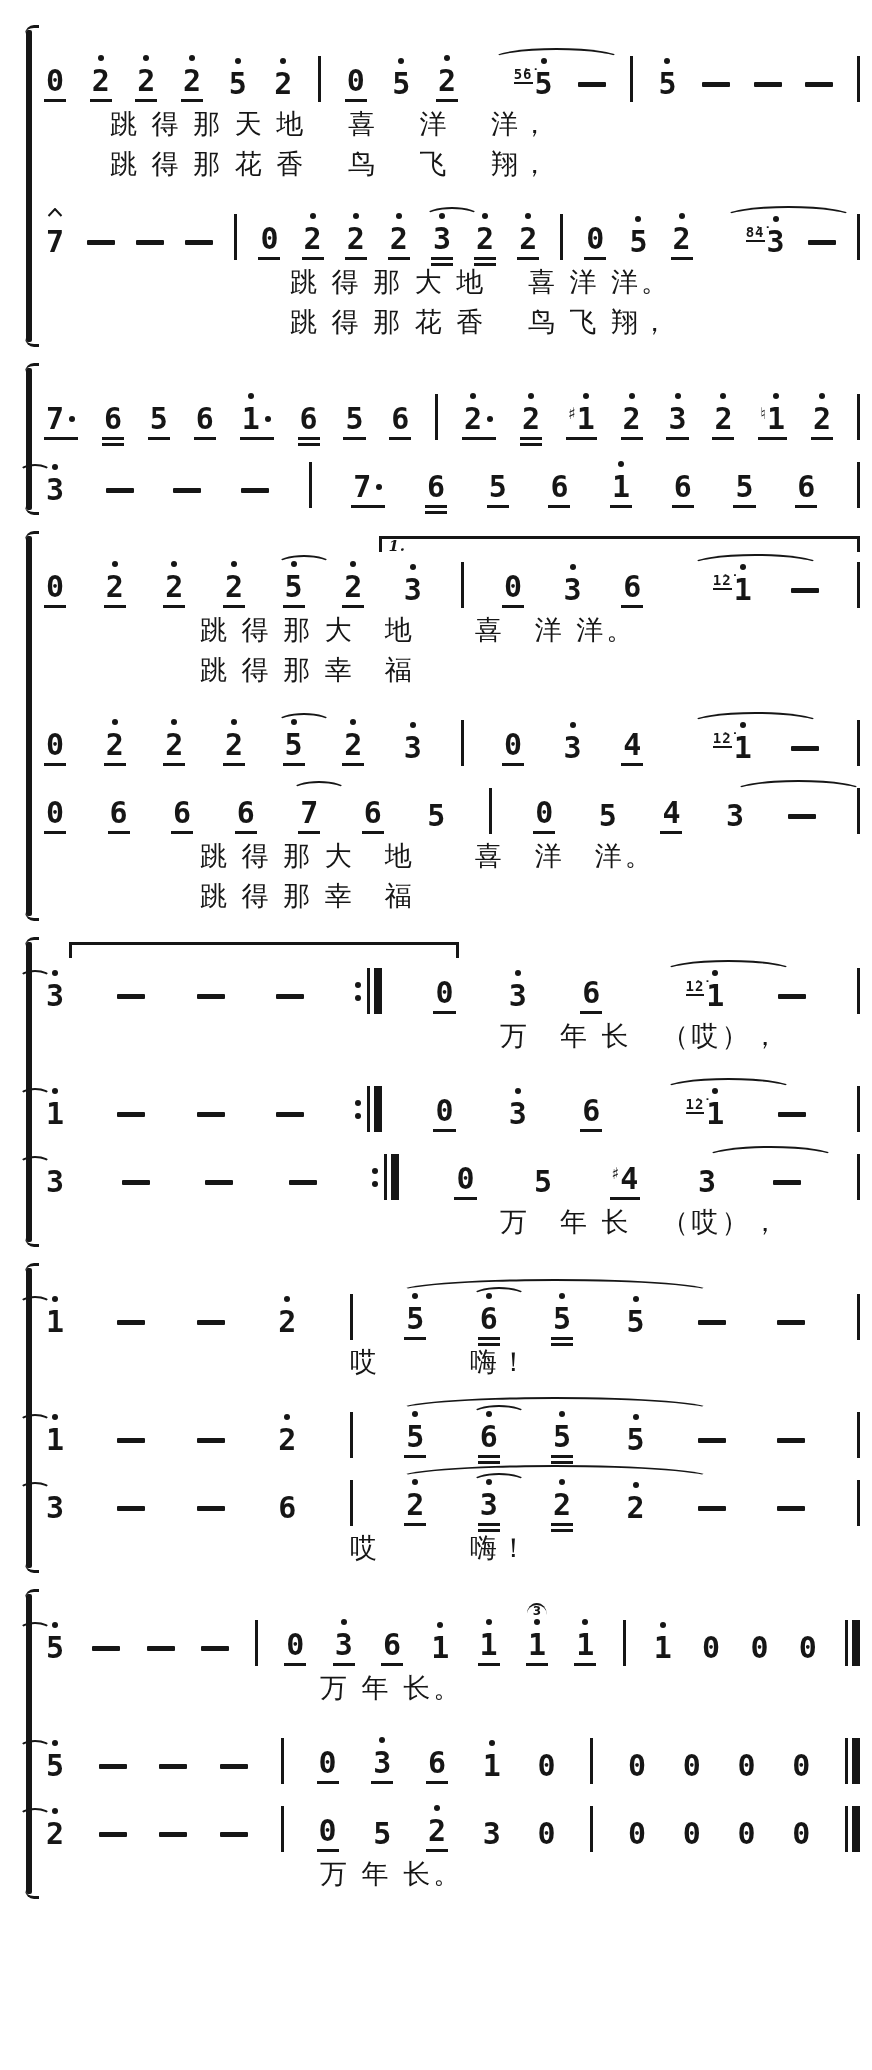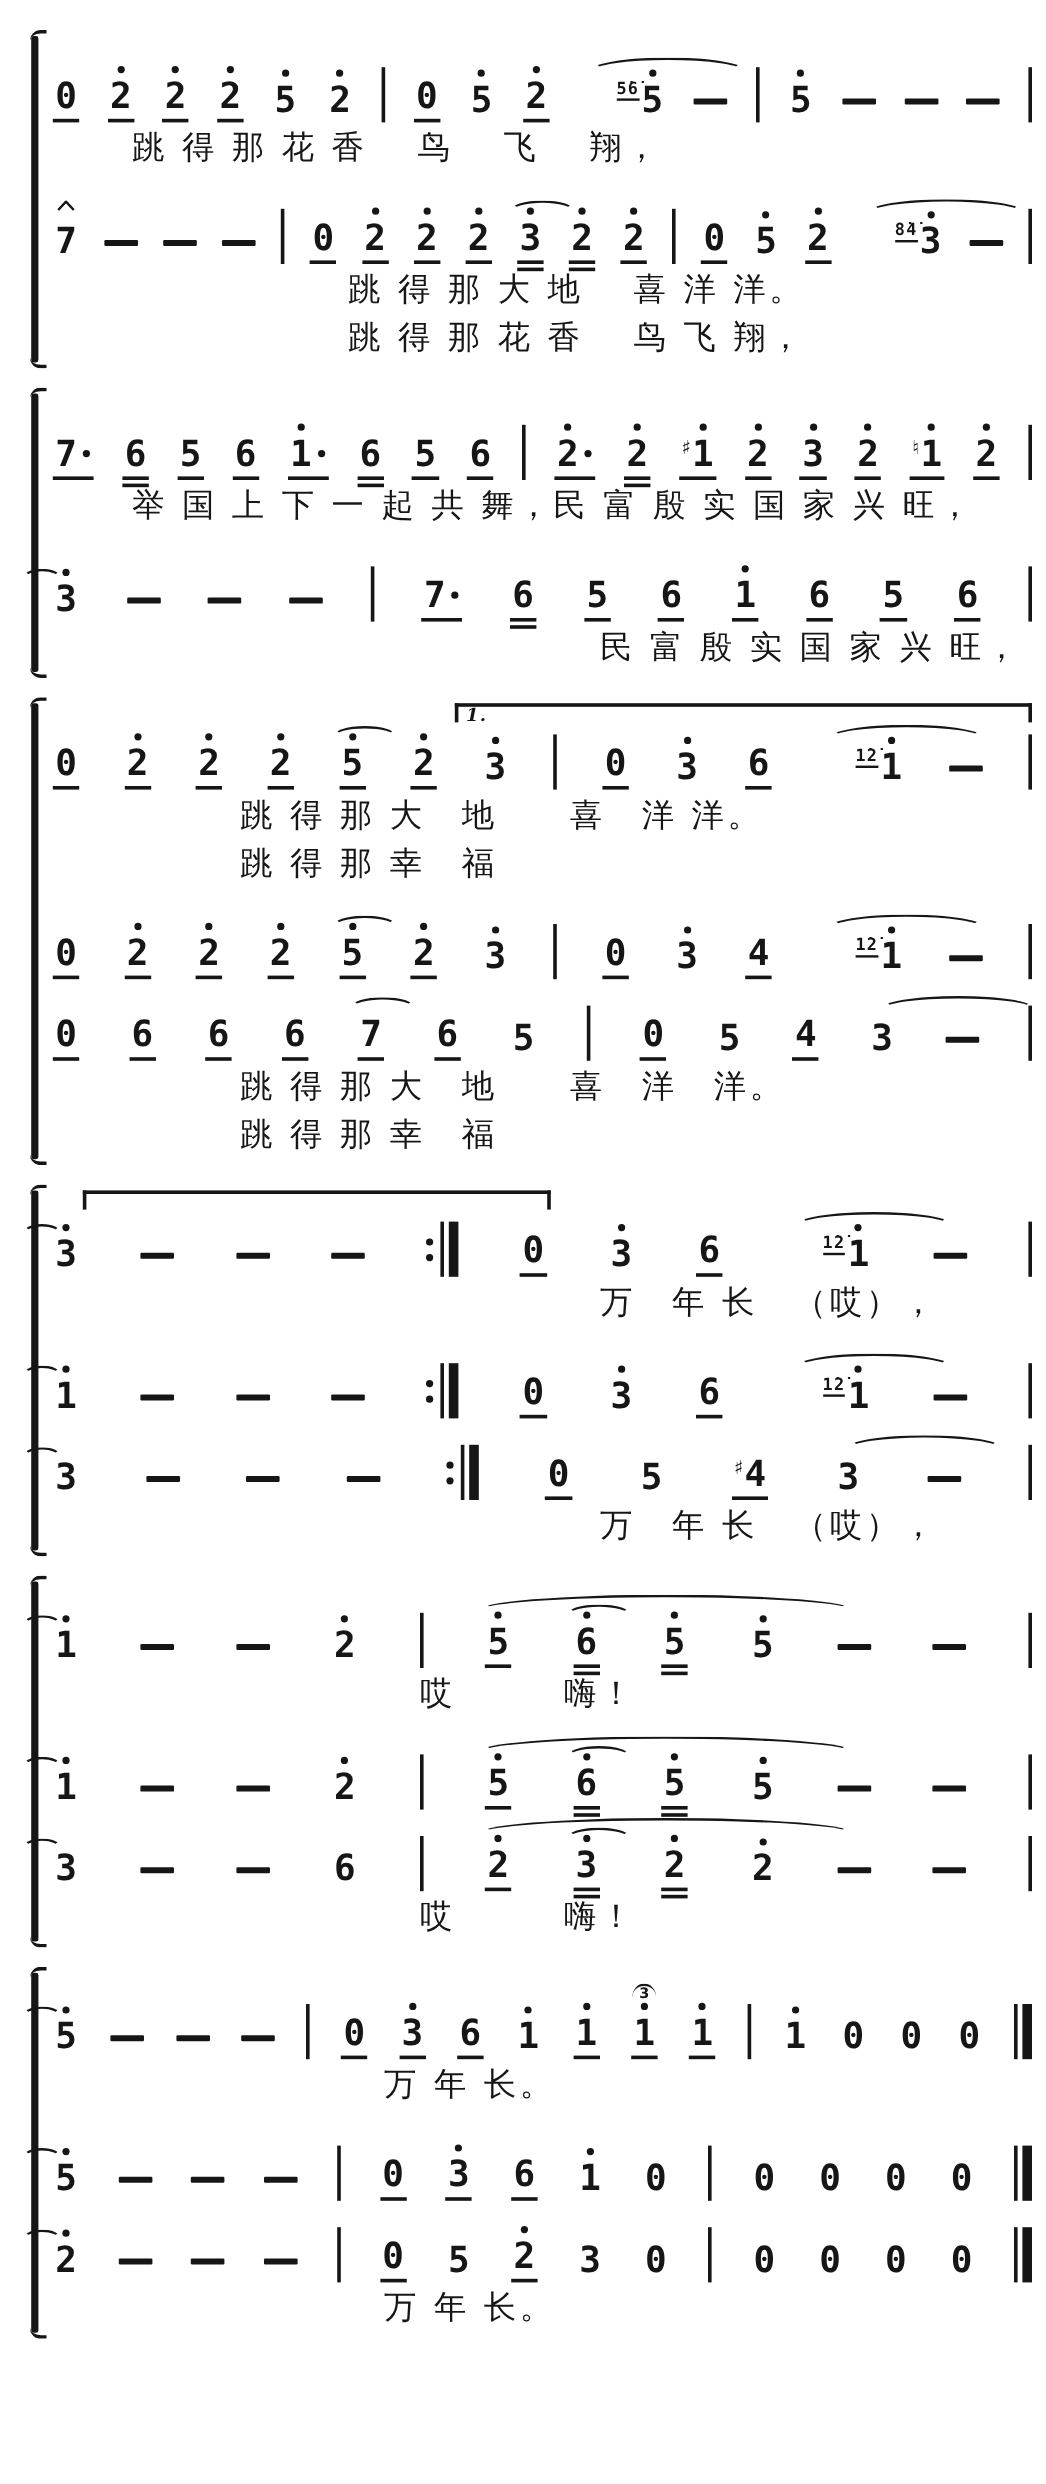--- a/index.html
+++ b/index.html
@@ -70,20 +70,21 @@
             <span class="tk u1"><span class="numwrap"><span class="num">2</span><i class="oct"></i></span></span>
             <span class="tk"><span class="grace">5̇6̇</span><span class="numwrap"><span class="num">5</span><i class="oct"></i></span><i class="tr"></i></span>
             <span class="dash"></span>
             <span class="bar"></span>
             <span class="tk"><span class="numwrap"><span class="num">5</span><i class="oct"></i></span></span>
             <span class="dash"></span>
             <span class="dash"></span>
             <span class="dash"></span>
             <span class="bar"></span>
           </div>
+          <div class="lyric-row">跳 得 那 天 地　 喜　 洋　 洋，</div>
           <div class="lyric-row">跳 得 那 花 香　 鸟　 飞　 翔，</div>
           <div class="notes-row">
             <span class="tk"><span class="numwrap"><span class="num">7</span><i class="crown"><svg width="15" height="9" viewBox="0 0 15 9">
                     <polyline points="1,8 7.5,1 14,8" fill="none" stroke="#161616" stroke-width="2"></polyline>
                   </svg></i></span></span>
             <span class="dash"></span>
             <span class="dash"></span>
             <span class="dash"></span>
             <span class="bar"></span>
             <span class="tk u1"><span class="numwrap"><span class="num">0</span></span></span>
@@ -121,38 +122,36 @@
             <span class="tk u1"><span class="numwrap"><span class="num">2</span><i class="oct"></i></span><span class="augdot"></span></span>
             <span class="tk u2"><span class="numwrap"><span class="num">2</span><i class="oct"></i></span></span>
             <span class="tk u1"><span class="acc">♯</span><span class="numwrap"><span class="num">1</span><i class="oct"></i></span></span>
             <span class="tk u1"><span class="numwrap"><span class="num">2</span><i class="oct"></i></span></span>
             <span class="tk u1"><span class="numwrap"><span class="num">3</span><i class="oct"></i></span></span>
             <span class="tk u1"><span class="numwrap"><span class="num">2</span><i class="oct"></i></span></span>
             <span class="tk u1"><span class="acc">♮</span><span class="numwrap"><span class="num">1</span><i class="oct"></i></span></span>
             <span class="tk u1"><span class="numwrap"><span class="num">2</span><i class="oct"></i></span></span>
             <span class="bar"></span>
           </div>
-          <div class="lyric-row">举 国 上 下 一 起 共 舞，民 富 殷 实 国 家 兴 旺，</div>
           <div class="notes-row">
             <span class="tk"><i class="tl"></i><span class="numwrap"><span class="num">3</span><i class="oct"></i></span></span>
             <span class="dash"></span>
             <span class="dash"></span>
             <span class="dash"></span>
             <span class="bar"></span>
             <span class="tk u1"><span class="numwrap"><span class="num">7</span></span><span class="augdot"></span></span>
             <span class="tk u2"><span class="numwrap"><span class="num">6</span></span></span>
             <span class="tk u1"><span class="numwrap"><span class="num">5</span></span></span>
             <span class="tk u1"><span class="numwrap"><span class="num">6</span></span></span>
             <span class="tk u1"><span class="numwrap"><span class="num">1</span><i class="oct"></i></span></span>
             <span class="tk u1"><span class="numwrap"><span class="num">6</span></span></span>
             <span class="tk u1"><span class="numwrap"><span class="num">5</span></span></span>
             <span class="tk u1"><span class="numwrap"><span class="num">6</span></span></span>
             <span class="bar"></span>
           </div>
-          <div class="lyric-row">　　　　　　　　　　　　　民 富 殷 实 国 家 兴 旺，</div>
         </div>
       </section>
       <section class="system">
         <div class="brace"></div>
         <div class="staff">
           <div class="volta volta-right">
             <span class="volta-label">1.</span>
           </div>
           <div class="notes-row">
             <span class="tk u1"><span class="numwrap"><span class="num">0</span></span></span>

